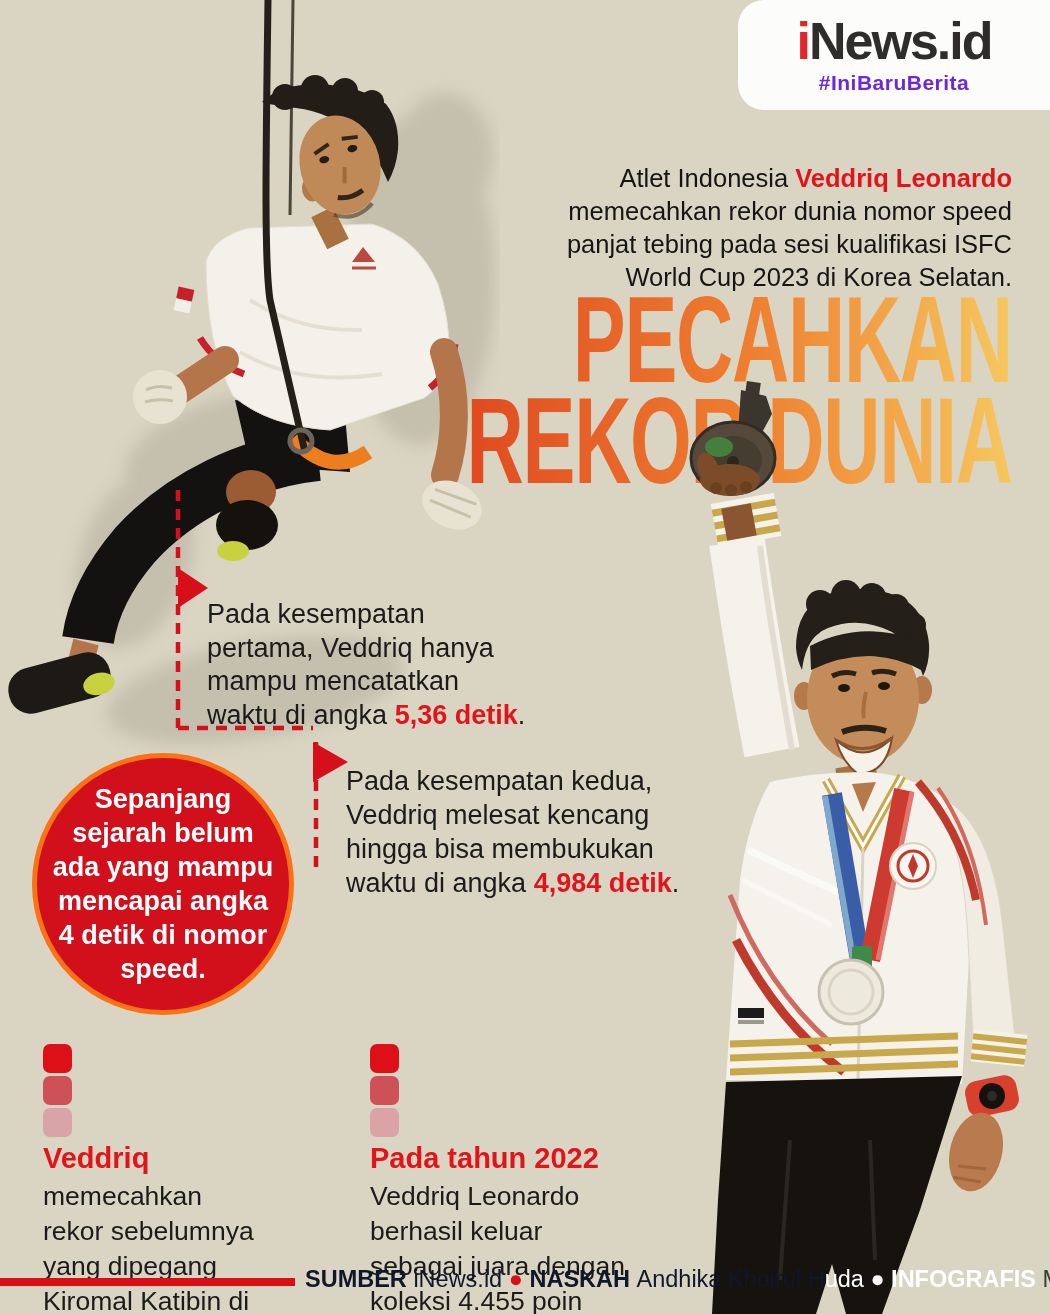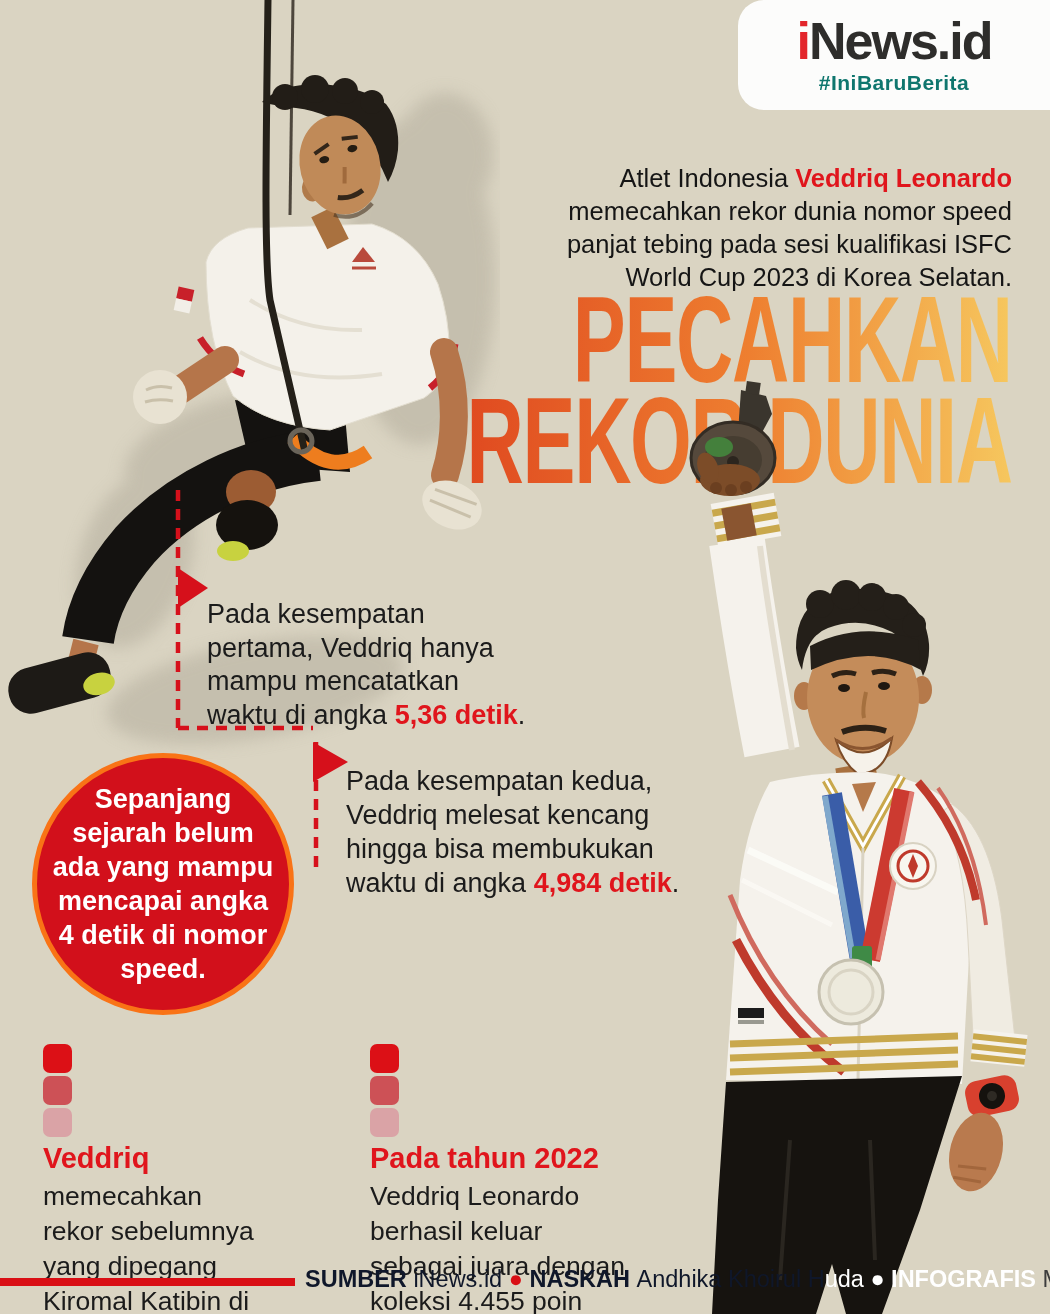--- a/index.html
+++ b/index.html
@@ -9,21 +9,21 @@
     font-family:Liberation Sans, sans-serif;
   }
   
   .logo-card{
     position:absolute;top:0;right:0;width:312px;height:110px;
     background:#fcfcfb;border-radius:26px 0 0 26px;z-index:5;
     display:flex;flex-direction:column;align-items:center;justify-content:center;
   }
   .logo-text{font-weight:bold;font-size:52px;letter-spacing:-2px;color:#2e2d2b;line-height:1;}
   .logo-text .logo-i{color:#e3252b;}
-  .logo-tagline{font-weight:bold;font-size:21px;color:#0f766e;margin-top:4px;letter-spacing:0.5px;}
+  .logo-tagline{font-weight:bold;font-size:21px;color:#6d28d9;margin-top:4px;letter-spacing:0.5px;}
   
   .intro{
     position:absolute;top:136px;right:38px;width:560px;z-index:2;
     text-align:right;font-size:25.5px;line-height:33px;color:#151515;
     white-space:pre-line;
   }
   .red-strong{color:#e0151c;font-weight:bold;}
   
   .headline{position:absolute;top:290px;right:38px;z-index:2;text-align:right;}
   .hl-line{

